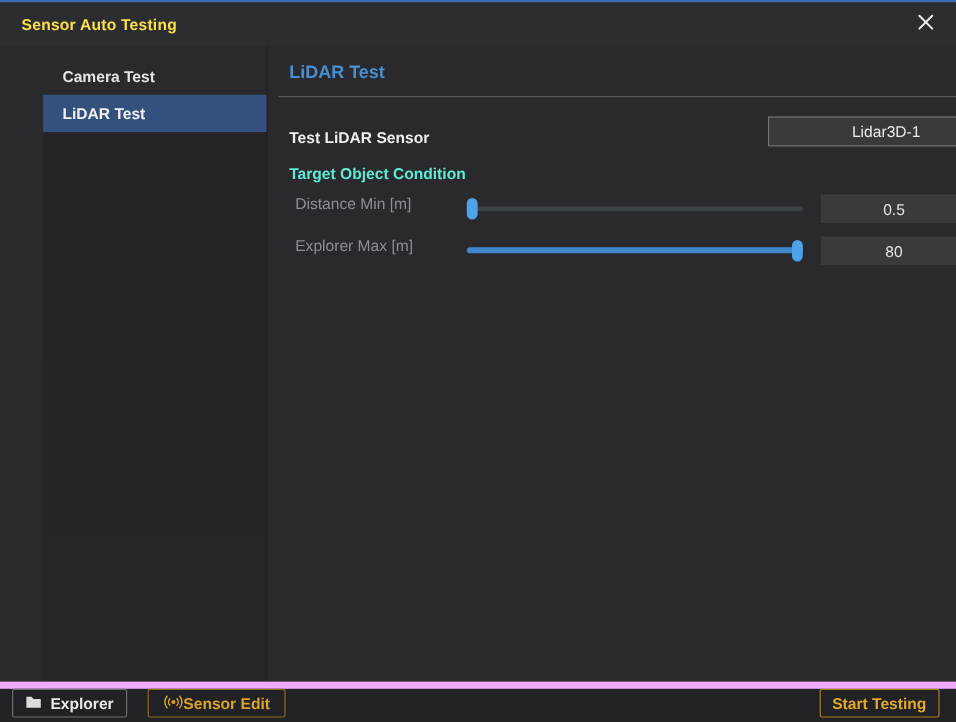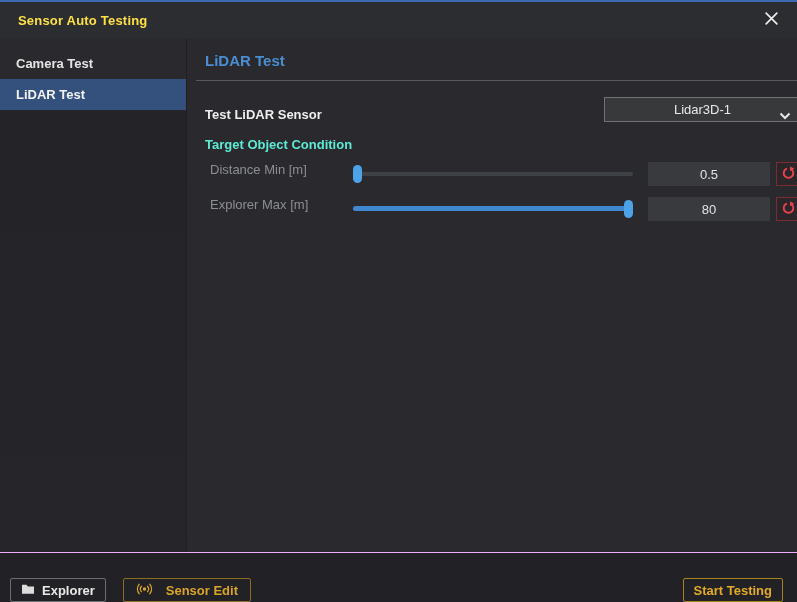--- a/index.html
+++ b/index.html
@@ -21,20 +21,21 @@
     margin-left:auto; width:28px; height:28px; background:transparent; border:none;
     display:flex; align-items:center; justify-content:center; cursor:pointer;
   }
 
   
   .body{ display:flex; height:530px; }
   .sidebar{
     width:187px; flex:0 0 187px; padding-top:10px;
     background:linear-gradient(#2a2a2e 0px, #2a2a2e 72px, #242428 73px, #26262a 100%);
     border-right:1px solid #202023;
+    margin-left:36px;
   }
   .side-item{
     height:31px; line-height:31px; padding-left:16px;
     font-size:13px; font-weight:bold; color:#e4e4e4; cursor:pointer;
   }
   .side-item.selected{ background:#34517e; color:#f2f2f2; }
 
   .main{ flex:1; padding:0 11px 0 18px; background:#2a2a2e; }
   .page-title{ margin-top:14px; font-size:15px; font-weight:bold; color:#4a8ed2; }
   .divider{ margin:11px -2px 0 -9px; border-top:1px solid #56585b; }
@@ -64,30 +65,30 @@
     font-size:13px; color:#e2e3e5; cursor:text;
   }
   .reset-btn{
     margin-left:6px; width:25px; height:24px; background:#2b2629;
     border:1px solid #7c2b30; display:flex; align-items:center; justify-content:center;
     cursor:pointer; padding:0;
   }
 
   
   .footer{
-    position:absolute; left:0; right:0; bottom:0; height:50px; background:#222226;
-    border-top:1px solid #f0abfc; display:flex; align-items:flex-end;
+    position:absolute; left:0; right:0; bottom:0; height:34px; background:#222226;
+    border-top:6px solid #f0abfc; display:flex; align-items:flex-start;
     padding:0 14px 0 10px; gap:17px;
   }
   .f-btn{
     height:24px; display:inline-flex; align-items:center; justify-content:center;
     background:transparent; border-radius:2px; cursor:pointer; font-weight:bold; font-size:13px;
   }
   .btn-explorer{ padding:0 10px; gap:7px; border:1px solid #6b6e71; color:#e9e9e9; }
-  .btn-sensor-edit{ padding:0 12px; gap:13px; border:1px solid #8a6d22; color:#d9a427; }
+  .btn-sensor-edit{ padding:0 12px; gap:0; border:1px solid #8a6d22; color:#d9a427; }
   .btn-start{ margin-left:auto; padding:0 10px; border:1px solid #a5831d; color:#e2aa26; }
 </style>
 </head>
 <body>
 
 <div class="window">
 
   <div class="titlebar">
     <span class="title">Sensor Auto Testing</span>
     <button class="close-btn">

